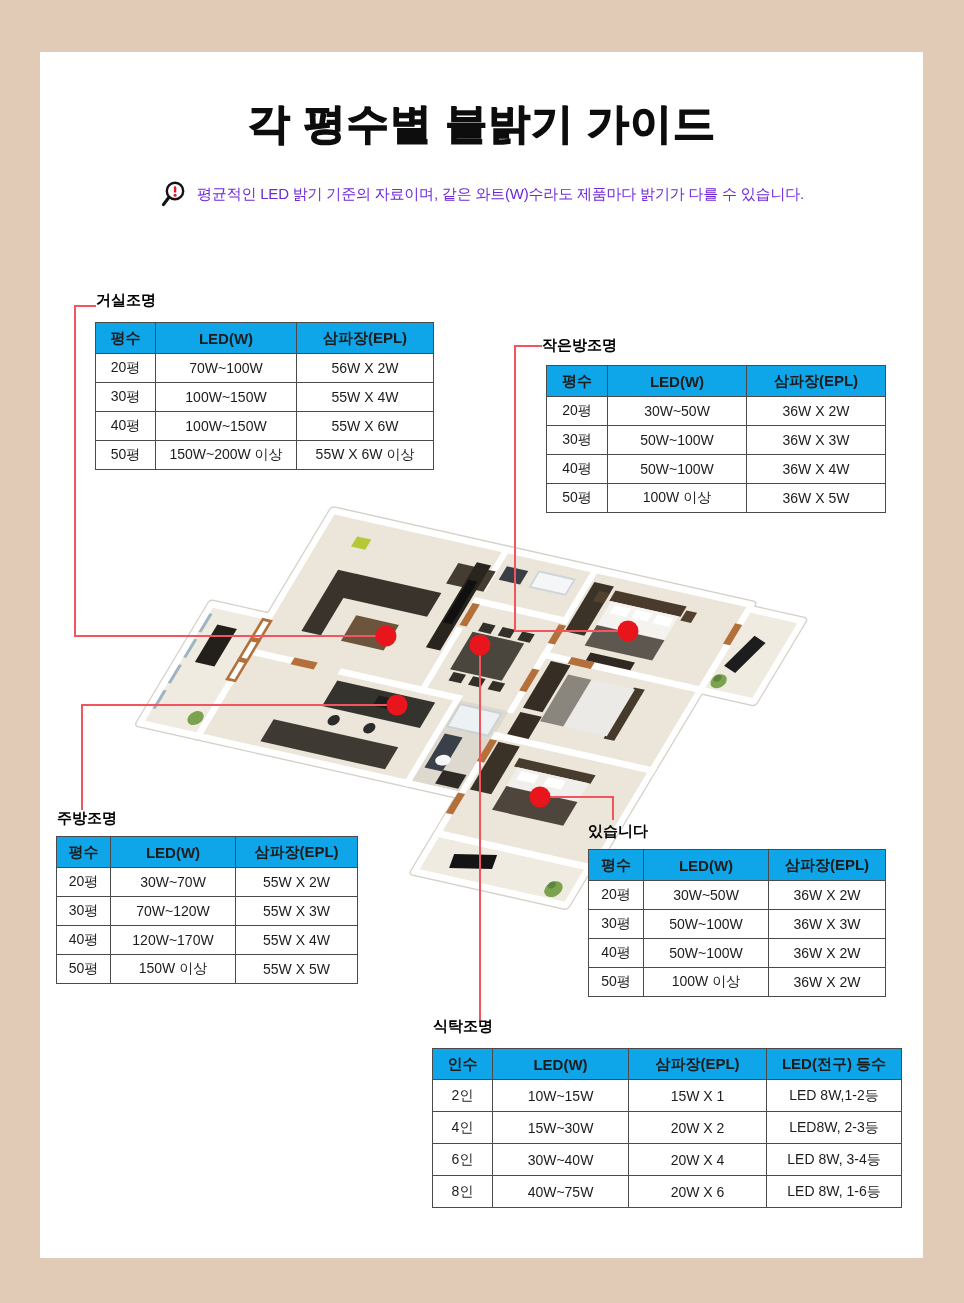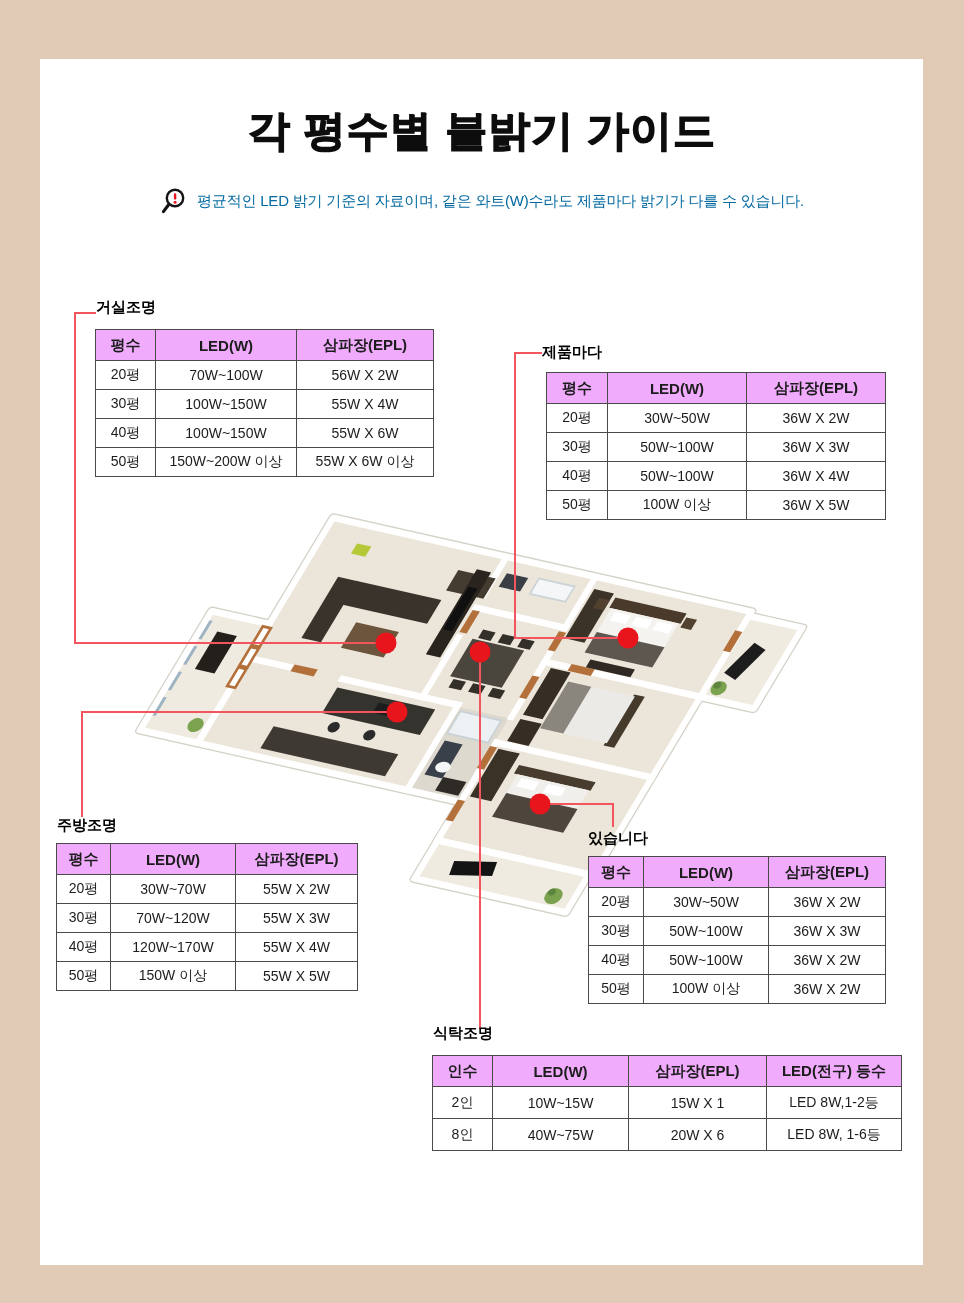--- a/index.html
+++ b/index.html
@@ -8,52 +8,52 @@
     background:#e1cbb7;
     font-family:"Liberation Sans",sans-serif;
     position:relative;
     overflow:hidden;
   }
   .content{
     position:absolute;left:40px;top:48px;width:883px;height:1206px;
     background:#ffffff;
   }
   .page{
-    position:absolute;left:0;top:11px;width:964px;height:1018px;
+    position:absolute;left:0;top:4px;width:964px;height:1018px;
   }
   .title{
     position:absolute;left:0;top:92px;width:964px;
     text-align:center;
     font-size:42px;font-weight:bold;color:#0d0d0d;
     letter-spacing:1px;
     -webkit-text-stroke:1.3px #0d0d0d;
   }
   .notice{
     position:absolute;left:0;top:176px;width:964px;
     display:flex;align-items:center;justify-content:center;gap:9px;
   }
   .notice-text{
-    font-size:15px;color:#0369a1;letter-spacing:-0.2px;
+    font-size:15px;color:#6d28d9;letter-spacing:-0.2px;
   }
   .scene{position:absolute;left:0;top:0;width:964px;height:1303px;pointer-events:none;}
   .tbl-label{
     position:absolute;font-size:15px;font-weight:bold;color:#000000;white-space:nowrap;
   }
   .tbl{position:absolute;}
   .tbl table{
     border-collapse:collapse;table-layout:fixed;width:100%;
     background:#ffffff;
   }
   .tbl th,.tbl td{
     border:1px solid #4a4a4a;
     text-align:center;vertical-align:middle;
     color:#1c1c1c;white-space:nowrap;overflow:hidden;
     padding:0 2px;
   }
-  .tbl th{background:#f0abfc;font-size:15px;font-weight:bold;height:30px;}
+  .tbl th{background:#0ea5e9;font-size:15px;font-weight:bold;height:30px;}
   .tbl td{font-size:14px;height:28px;}
   .tbl.tall td{height:31px;}
 </style>
 </head>
 <body>
 
 <div class="page">
   <div class="content"></div>
 
   <svg class="scene" viewBox="0 0 964 1303">
@@ -225,21 +225,21 @@
     <svg width="28" height="28" viewBox="0 0 28 28">
       <circle cx="15" cy="11" r="8.2" fill="none" stroke="#141414" stroke-width="2.4"></circle>
       <line x1="8.6" y1="17.8" x2="3.4" y2="24.6" stroke="#141414" stroke-width="3.2" stroke-linecap="round"></line>
       <rect x="13.9" y="6.2" width="2.4" height="6.4" rx="1.2" fill="#e8151d"></rect>
       <circle cx="15.1" cy="15.2" r="1.5" fill="#e8151d"></circle>
     </svg>
     <span class="notice-text">평균적인 LED 밝기 기준의 자료이며, 같은 와트(W)수라도 제품마다 밝기가 다를 수 있습니다.</span>
   </div>
 
   <div class="tbl-label" style="left:96px;top:287px;">거실조명</div>
-  <div class="tbl-label" style="left:542px;top:332px;">제품마다</div>
+  <div class="tbl-label" style="left:542px;top:332px;">작은방조명</div>
   <div class="tbl-label" style="left:57px;top:805px;">주방조명</div>
   <div class="tbl-label" style="left:588px;top:818px;">있습니다</div>
   <div class="tbl-label" style="left:433px;top:1013px;">식탁조명</div>
 
   <div class="tbl" style="left:95px;top:318px;width:338px;">
       <table>
         <colgroup>
           <col style="width: 60px;">
           <col style="width: 141px;">
           <col style="width: 137px;">
@@ -406,20 +406,32 @@
           </tr>
         </thead>
         <tbody>
           <tr>
             <td>2인</td>
             <td>10W~15W</td>
             <td>15W X 1</td>
             <td>LED 8W,1-2등</td>
           </tr>
           <tr>
+            <td>4인</td>
+            <td>15W~30W</td>
+            <td>20W X 2</td>
+            <td>LED8W, 2-3등</td>
+          </tr>
+          <tr>
+            <td>6인</td>
+            <td>30W~40W</td>
+            <td>20W X 4</td>
+            <td>LED 8W, 3-4등</td>
+          </tr>
+          <tr>
             <td>8인</td>
             <td>40W~75W</td>
             <td>20W X 6</td>
             <td>LED 8W, 1-6등</td>
           </tr>
         </tbody>
       </table>
     </div>
 </div>
 

